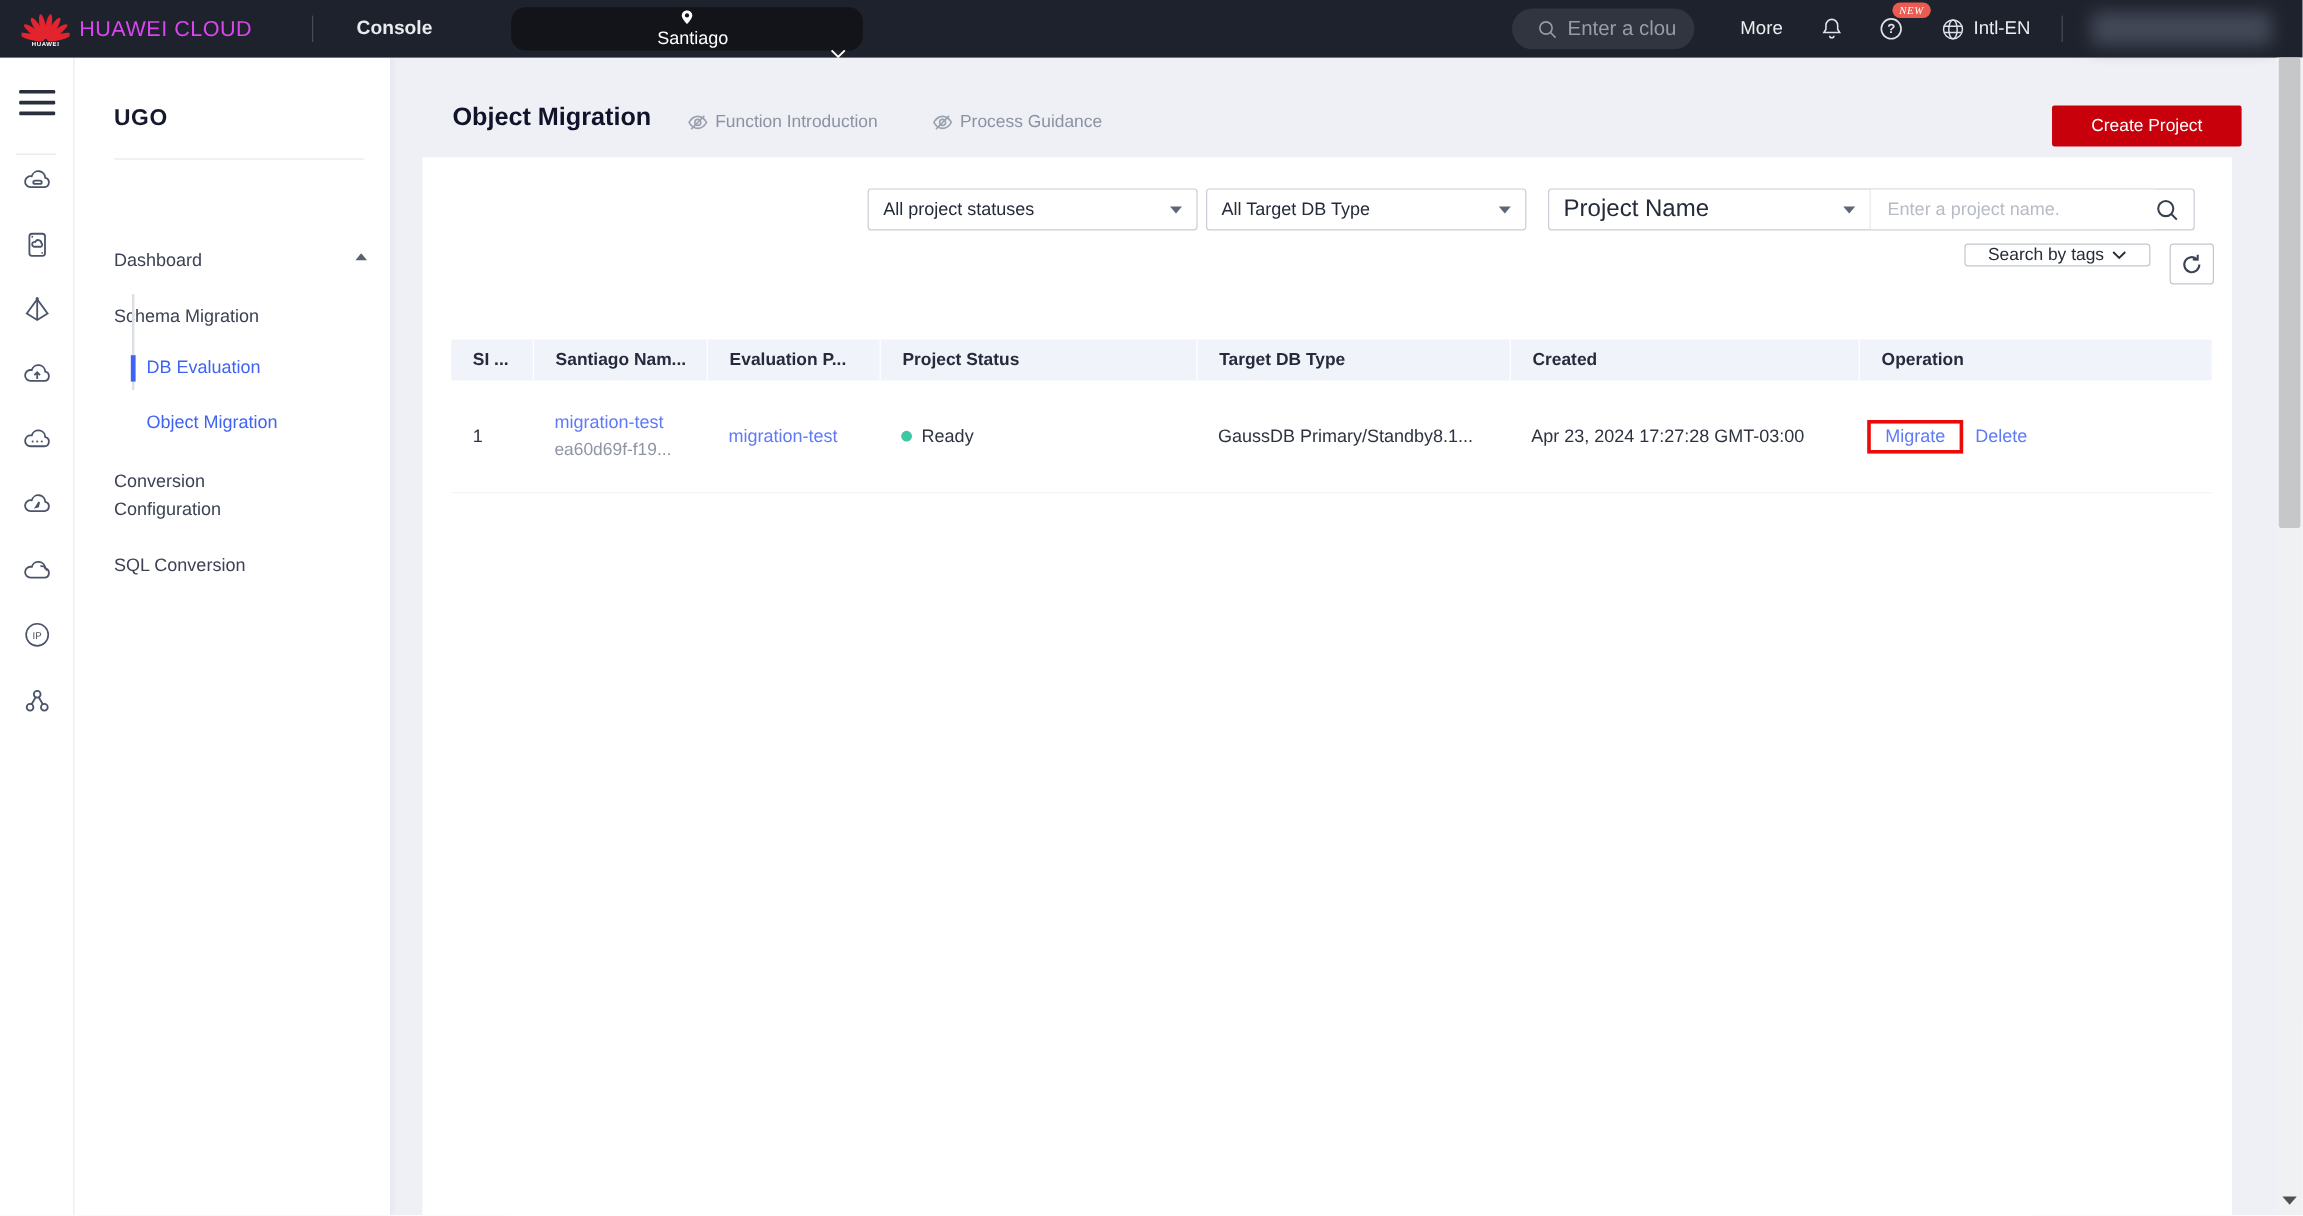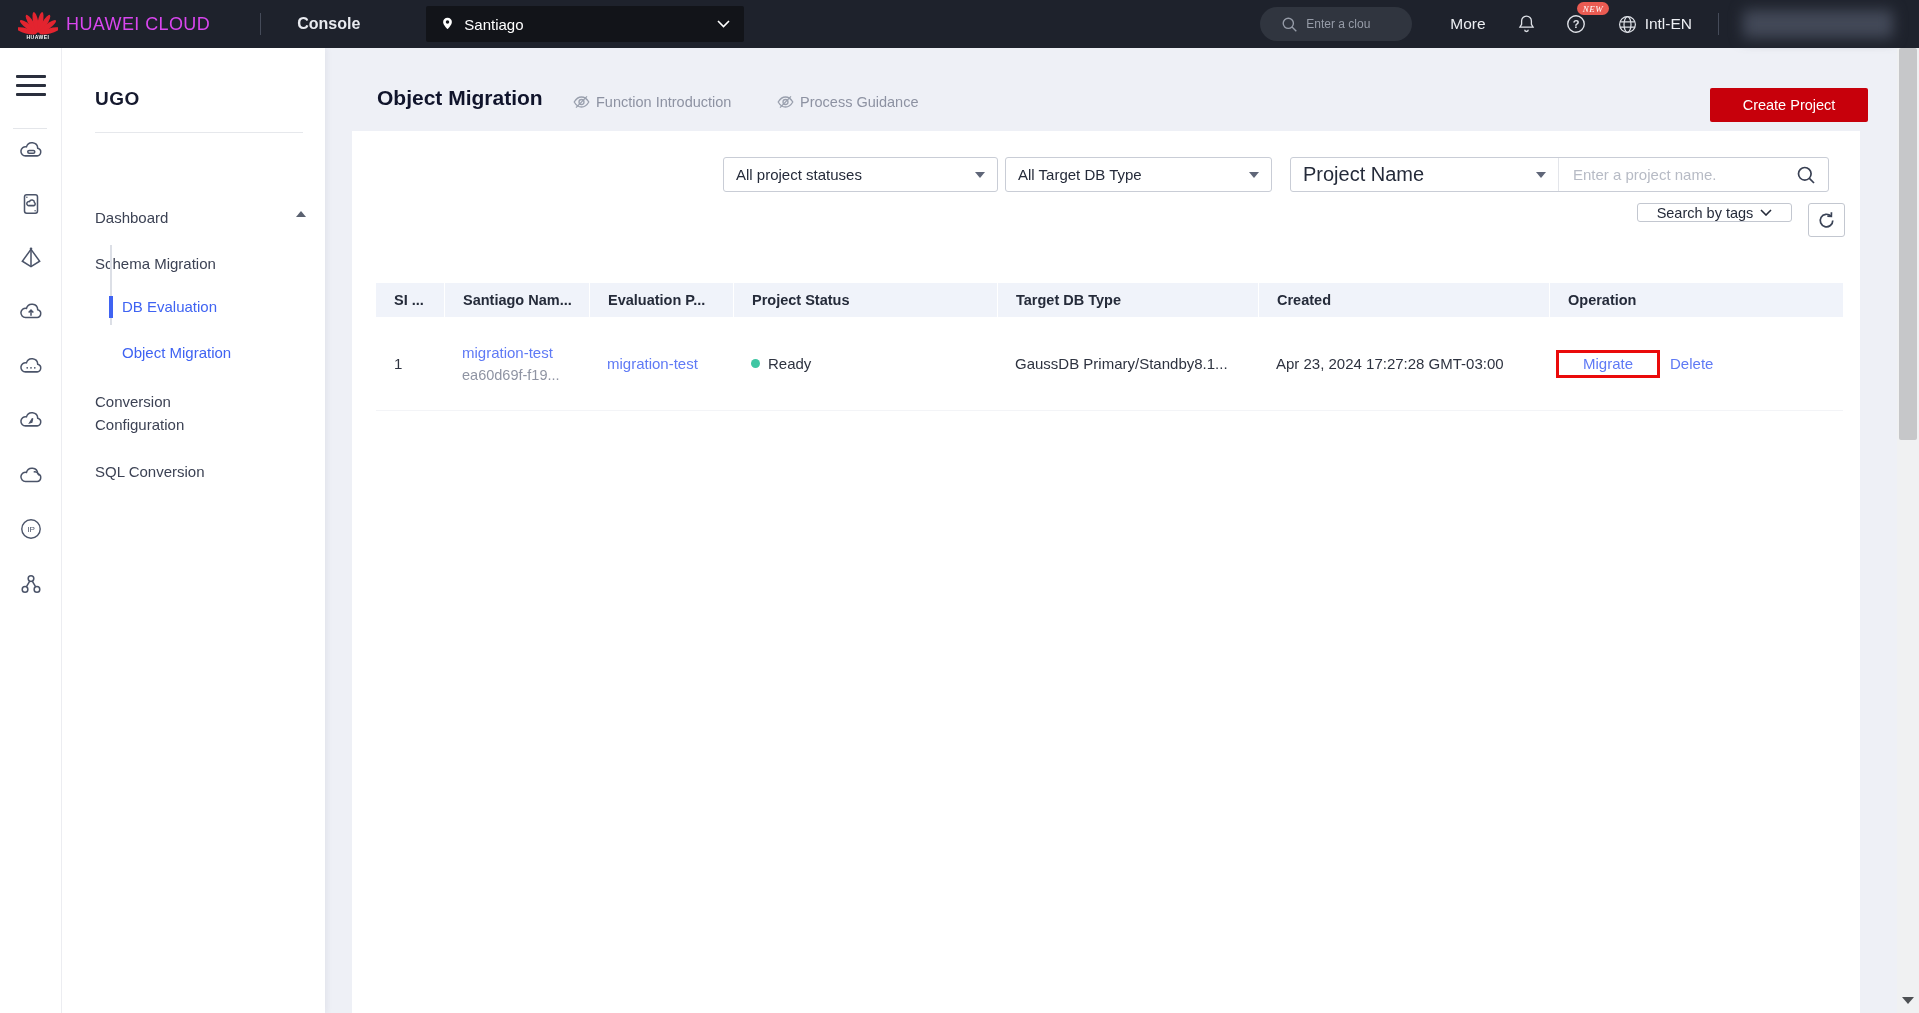--- a/index.html
+++ b/index.html
@@ -5,25 +5,25 @@
   * { margin:0; padding:0; box-sizing:border-box; }
   body { font-family:"Liberation Sans", sans-serif; background:#fff; }
   .screen { position:relative; width:1919px; height:1013px; overflow:hidden; background:#eef0f6; font-family:"Liberation Sans", sans-serif; }
 
   
   .topbar { position:absolute; left:0; top:0; right:0; height:48px; background:#1e222c; display:flex; align-items:center; color:#e8eaf0; z-index:9; }
   .logo { margin-left:18px; display:flex; flex-direction:column; align-items:center; }
   .brand { margin-left:8px; font-size:18px; font-weight:normal; color:#d946ef; letter-spacing:.4px; }
   .tb-div { width:1px; height:22px; background:#454b59; margin-left:50px; }
   .console { margin-left:36px; font-size:16px; font-weight:bold; color:#e9ebf0; cursor:pointer; }
-  .region { margin-left:66px; width:318px; height:36px; background:#121419; border-radius:2px; display:flex; align-items:center; padding:0 14px; cursor:pointer; }
+  .region { margin-left:66px; width:293px; height:36px; background:#121419; border-radius:12px; display:flex; align-items:center; padding:0 14px; cursor:pointer;flex-direction:column; }
   .region-label { margin-left:9px; font-size:15px; color:#fff; }
   .region .chev { margin-left:auto; }
   .tb-right { margin-left:auto; display:flex; align-items:center; margin-right:26px; }
-  .tb-search { width:152px; height:34px; border-radius:17px; background:#30353f; display:flex; align-items:center; padding:0 13px; color:#969ca8; font-size:12px; cursor:text; }
+  .tb-search { width:152px; height:34px; border-radius:17px; background:#30353f; display:flex; align-items:center; padding:0 13px; color:#969ca8; font-size:17px; cursor:text; }
   .tb-search span { margin-left:8px; white-space:nowrap; }
   .tb-more { margin-left:38px; font-size:15.5px; color:#eceef2; cursor:pointer; }
   .tb-ic { margin-left:30px; cursor:pointer; display:flex; align-items:center; }
   .help-wrap { position:relative; margin-left:28px; cursor:pointer; display:flex; }
   .new-badge { position:absolute; top:-11px; left:12px; background:#ea5b52; color:#fff; font-size:9px; font-style:italic; font-family:"Liberation Serif", serif; padding:1.5px 6px; border-radius:8px; letter-spacing:.5px; }
   .locale { margin-left:30px; display:flex; align-items:center; gap:7px; font-size:15.5px; color:#eceef2; cursor:pointer;justify-content:space-between; }
   .tb-div2 { width:1px; height:22px; background:#454b59; margin-left:26px; }
   .acct-blur { margin-left:24px; width:150px; height:28px; background:#434958; border-radius:3px; filter:blur(7px); }
 
   
@@ -67,21 +67,21 @@
   .thead, .trow { display:grid; grid-template-columns:68px 145px 144px 264px 261px 291px 1fr; }
   .thead { background:#f0f3fa; height:34px; align-items:center; }
   .thead > div { font-size:14.5px; font-weight:bold; color:#252b3a; padding-left:18px; border-left:1px solid #fff; height:100%; display:flex; align-items:center; cursor:pointer; }
   .thead > div:first-child { border-left:none; }
   .trow { height:94px; align-items:center; border-bottom:1px solid #f3f4f7; font-size:15px; color:#2e3340; }
   .trow > div { padding-left:18px; }
   .cell-link { color:#5f7af5; cursor:pointer; text-decoration:none; }
   .proj-id { color:#8f94a3; font-size:14.5px; margin-top:6px; }
   .status { display:flex; align-items:center; gap:8px; }
   .dot { width:9px; height:9px; border-radius:50%; background:#3fc6a3; }
-  .migrate-box { display:inline-block; border:3px solid #ea0a0a; padding:2px 24px 3px; margin-left:-11px; }
+  .migrate-box { display:inline-block; border:3px solid #ea0a0a; padding:2px 12px 3px; margin-left:-11px; }
   .op-delete { margin-left:10px; }
 
   
   .scrollbar { position:absolute; right:0; top:48px; width:22px; bottom:0; background:#f0f1f2; z-index:9; }
   .sb-thumb { position:absolute; left:2px; right:2px; top:0; height:392px; background:#c6c7c9; border-radius:2px; }
   .sb-arrow { position:absolute; left:5px; bottom:9px; width:0; height:0; border-left:6px solid transparent; border-right:6px solid transparent; border-top:7px solid #4e5154; }
 
   svg { display:block; }
 </style>
 </head>

